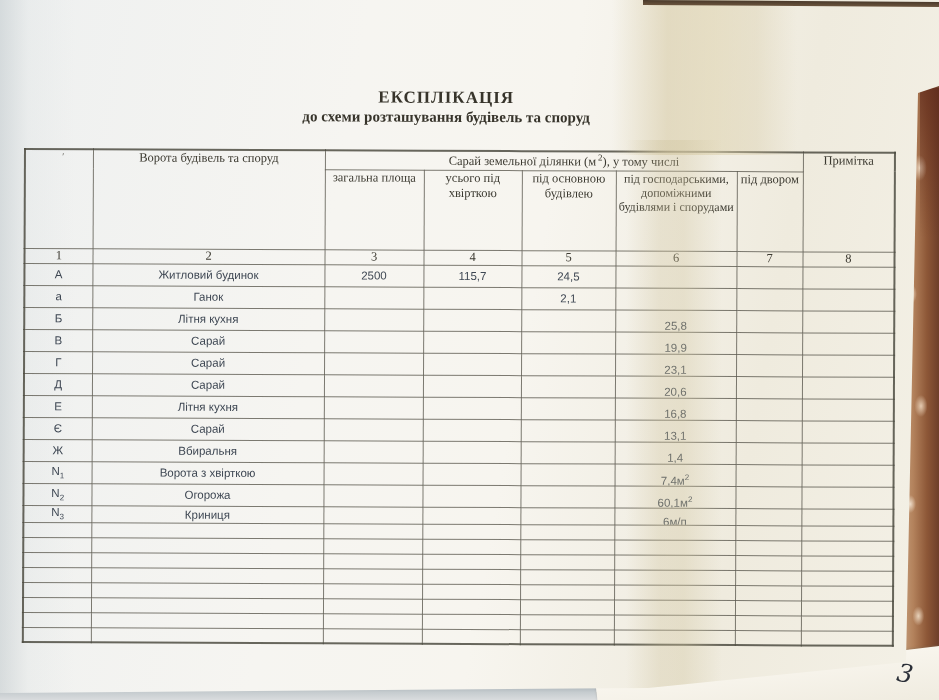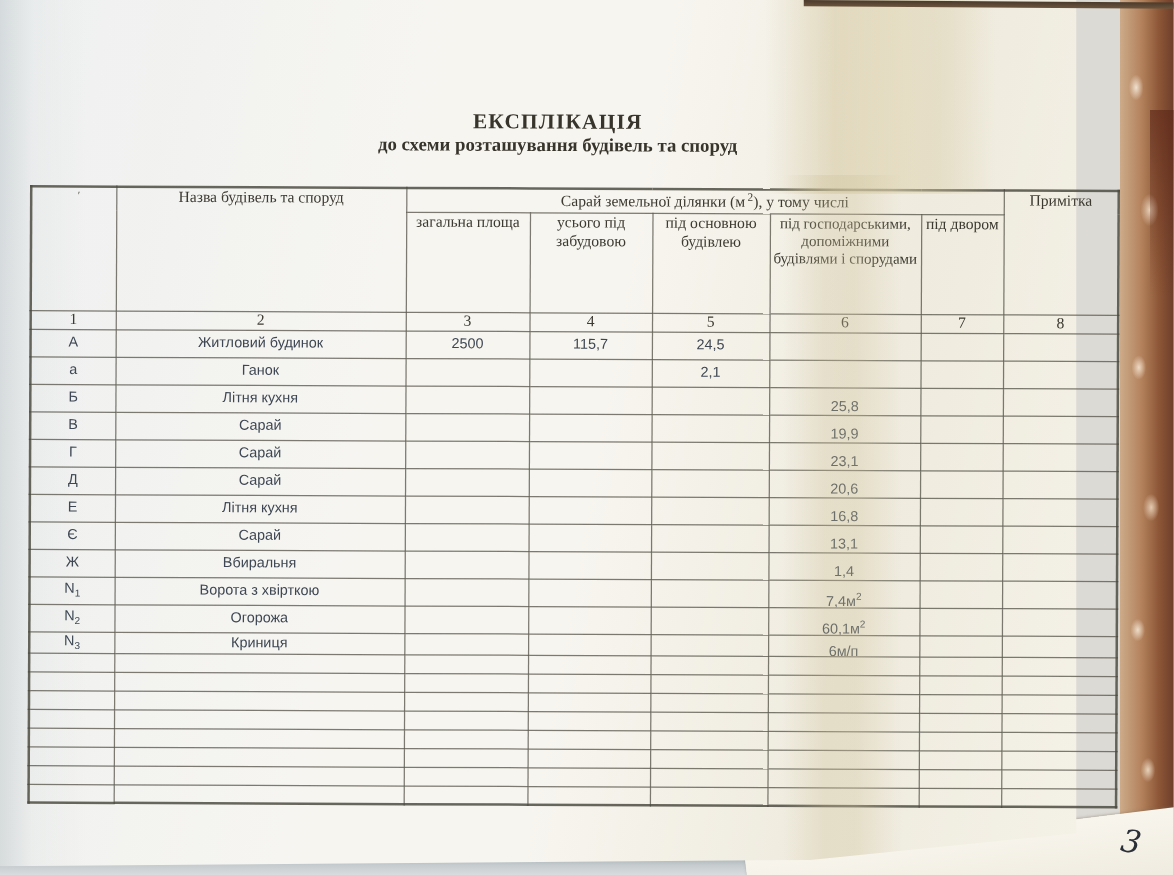--- a/index.html
+++ b/index.html
@@ -28,21 +28,21 @@
     transform:rotate(-7deg);transform-origin:0 0;
     background:linear-gradient(180deg,#f8f5ed 0%,#efebdf 80%);
     box-shadow:0 -1px 2px rgba(120,110,90,0.35);}
 
   
   .hand-num{position:absolute;left:897px;top:659px;z-index:6;
     font-family:"DejaVu Serif",serif;font-style:italic;font-size:25px;
     color:#2b2f38;transform:rotate(10deg);}
 
   
-  .main-sheet{position:absolute;left:0;top:0;width:861px;height:700px;z-index:3;
+  .main-sheet{position:absolute;left:0;top:0;width:939px;height:700px;z-index:3;
     clip-path:polygon(0 0,939px 0,939px 86px,918px 93px,906px 662px,648px 688px,0 693px);
     background:linear-gradient(100deg,#eef0f0 0%,#f6f5f1 35%,#f7f5ef 55%,#efebde 78%,#f4f1e7 100%);}
   .edge-shade{position:absolute;inset:0;
     background:linear-gradient(90deg,rgba(172,183,188,0.38),rgba(208,215,217,0.18) 3%,rgba(255,255,255,0) 8%);}
   .fold-top{position:absolute;left:612px;top:0;width:185px;height:155px;
     background:linear-gradient(90deg,rgba(214,202,166,0) 0%,rgba(212,199,160,0.55) 30%,rgba(222,211,176,0.62) 55%,rgba(212,199,160,0.35) 78%,rgba(214,202,166,0) 100%);}
   .fold-main{position:absolute;left:626px;top:140px;width:96px;height:556px;
     background:linear-gradient(90deg,rgba(205,192,152,0) 0%,rgba(203,190,150,0.30) 35%,rgba(208,196,158,0.36) 60%,rgba(205,192,152,0) 100%);}
 
   
@@ -109,27 +109,27 @@
             <col class="co3">
             <col class="co4">
           <col class="co5">
             <col class="co6">
             <col class="co7">
             <col class="co8">
         </colgroup>
         <thead>
           <tr class="hdr1">
             <td class="corner" rowspan="2"><span class="mark">ʹ</span></td>
-            <td class="topcell" rowspan="2"><span>Назва будівель та споруд</span></td>
+            <td class="topcell" rowspan="2"><span>Ворота будівель та споруд</span></td>
             <td class="groupcell" colspan="5"><span>Сарай земельної ділянки (м</span><span class="sup2">2</span><span>), у тому числі</span></td>
             <td class="topcell" rowspan="2"><span>Примітка</span></td>
           </tr>
           <tr class="hdr2">
             <td class="subhead">загальна площа</td>
-            <td class="subhead">усього під забудовою</td>
+            <td class="subhead">усього під хвірткою</td>
             <td class="subhead">під основною будівлею</td>
             <td class="subhead dense">під господарськими, допоміжними будівлями і спорудами</td>
             <td class="subhead">під двором</td>
           </tr>
           <tr class="nums">
               <td>1</td>
               <td>2</td>
               <td>3</td>
               <td>4</td>
               <td>5</td>

